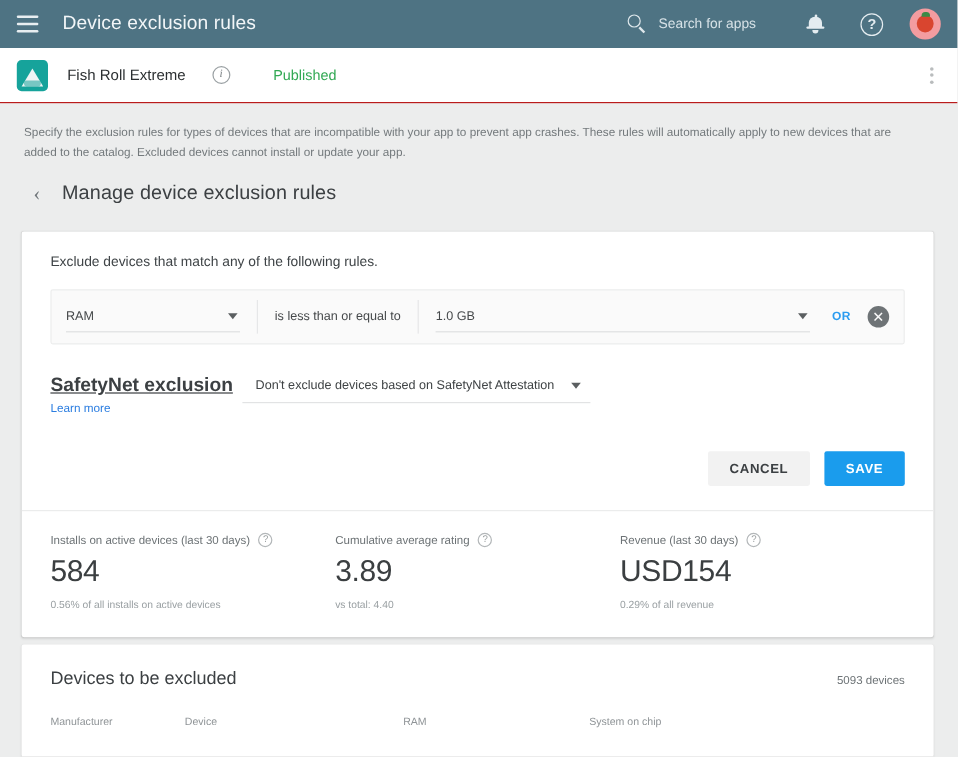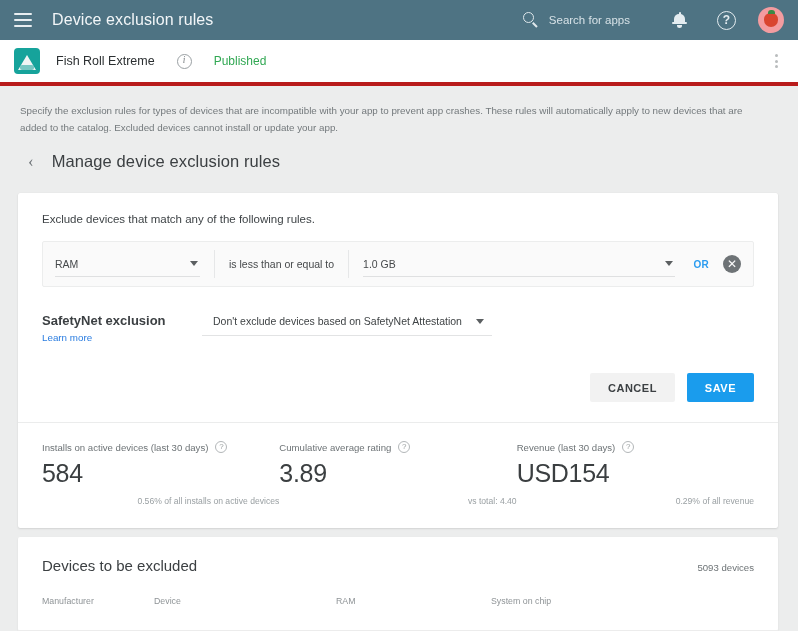--- a/index.html
+++ b/index.html
@@ -54,42 +54,42 @@
     background: #f39ca0; display: flex; align-items: center; justify-content: center;
     cursor: pointer; position: relative; }
   .avatar .berry { width: 14px; height: 14px; border-radius: 50% 50% 55% 55%;
     background: #d9452f; position: relative; }
   .avatar .berry::after { content: ""; position: absolute; top: -3px; left: 4px;
     width: 7px; height: 4px; background: #3c8a46; border-radius: 3px 3px 0 0; }
 
   
   .approw {
     height: 46px; background: #ffffff; display: flex; align-items: center;
-    padding: 0 14px; border-bottom: 4px solid #b91c1c;
+    padding: 0 14px; border-bottom: 1px solid #b91c1c;
   }
   .appicon {
     width: 26px; height: 26px; border-radius: 4px; background: #16a39b;
     flex: none; display: flex; align-items: flex-end; justify-content: center;
     overflow: hidden; position: relative;
   }
   .appicon .tri {
     width: 0; height: 0; border-left: 9px solid transparent;
     border-right: 9px solid transparent; border-bottom: 15px solid #f0f4f4;
     margin-bottom: 4px;
   }
   .appicon .dots { position: absolute; bottom: 4px; left: 6px; width: 14px; height: 5px;
     background: #16a39b; border-radius: 2px; opacity: .55; }
   .appname { font-size: 12.5px; color: #2b2f31; margin-left: 16px; white-space: nowrap; }
   .infoico {
     width: 15px; height: 15px; border-radius: 50%; border: 1.2px solid #9aa0a3;
     margin-left: 22px; flex: none; display: flex; align-items: center; justify-content: center;
     font-size: 9.5px; color: #777d80; font-style: italic;
     font-family: "Liberation Serif", serif; cursor: pointer; line-height: 1;
   }
-  .published { font-size: 12px; color: #31a853; margin-left: 22px; white-space: nowrap; }
+  .published { font-size: 12px; color: #31a853; margin-left: 36px; white-space: nowrap; }
   .approw-spacer { flex: 1; }
   .kebab { width: 16px; height: 18px; display: flex; flex-direction: column;
     align-items: center; justify-content: space-between; padding: 2px 0; cursor: pointer; flex: none; }
   .kebab span { width: 3px; height: 3px; border-radius: 50%; background: #b9bcbd; display: block; }
 
   
   .desc {
     padding: 16px 20px 0 20px; font-size: 9.8px; color: #73797c;
     line-height: 1.75; max-width: 790px;
   }
@@ -133,21 +133,21 @@
   .removebtn {
     width: 18px; height: 18px; border-radius: 50%; background: #6e7376; flex: none;
     display: flex; align-items: center; justify-content: center;
     color: #fafafa; font-size: 12px; line-height: 1; cursor: pointer;
     font-family: "Liberation Sans", sans-serif;
   }
 
   
   .safety { display: flex; align-items: flex-start; padding: 26px 24px 0 24px; }
   .safety-left { width: 160px; flex: none; }
-  .safety-title { font-size: 13px; color: #3c4043; font-weight: bold; }
+  .safety-title { font-size: 16px; color: #3c4043; font-weight: bold; text-decoration: underline; }
   .safety-link { font-size: 9.8px; color: #2b7de0; margin-top: 4px; cursor: pointer; }
   .safety-sel {
     display: flex; align-items: center; border-bottom: 1px solid #e2e3e4;
     padding-bottom: 8px; min-width: 290px; margin-top: 2px;
   }
   .safety-sel .sel-text { font-size: 10.5px; color: #3f4345; padding-left: 11px; }
   .safety-sel .caret { margin-left: 14px; }
 
   
   .actions { display: flex; justify-content: flex-end; gap: 12px; padding: 30px 24px 20px 24px; }
@@ -163,21 +163,21 @@
   .stats { display: flex; padding: 18px 24px 22px 24px; }
   .stat { flex: 1; }
   .stat-head { display: flex; align-items: center; gap: 7px; }
   .stat-label { font-size: 9.6px; color: #6d7376; white-space: nowrap; }
   .q-ico {
     width: 12px; height: 12px; border-radius: 50%; border: 1px solid #b3b7b9;
     display: flex; align-items: center; justify-content: center;
     font-size: 8px; color: #999e9f; flex: none; cursor: pointer; line-height: 1;
   }
   .stat-value { font-size: 25px; color: #3b3f41; margin: 6px 0 8px 0; letter-spacing: -.3px; }
-  .stat-sub { font-size: 8.6px; color: #9aa0a3; text-align: right; }
+  .stat-sub { font-size: 8.6px; color: #9aa0a3; }
 
   
   .devcard {
     position: absolute; left: 18px; top: 537px; width: 760px; height: 94px;
     background: #ffffff; border-radius: 2px;
     box-shadow: 0 1px 2px rgba(0,0,0,.08);
   }
   .devhead { display: flex; align-items: baseline; padding: 20px 24px 0 24px; }
   .devtitle { font-size: 15px; color: #3c4043; }
   .devcount { margin-left: auto; font-size: 9.6px; color: #6d7376; }

